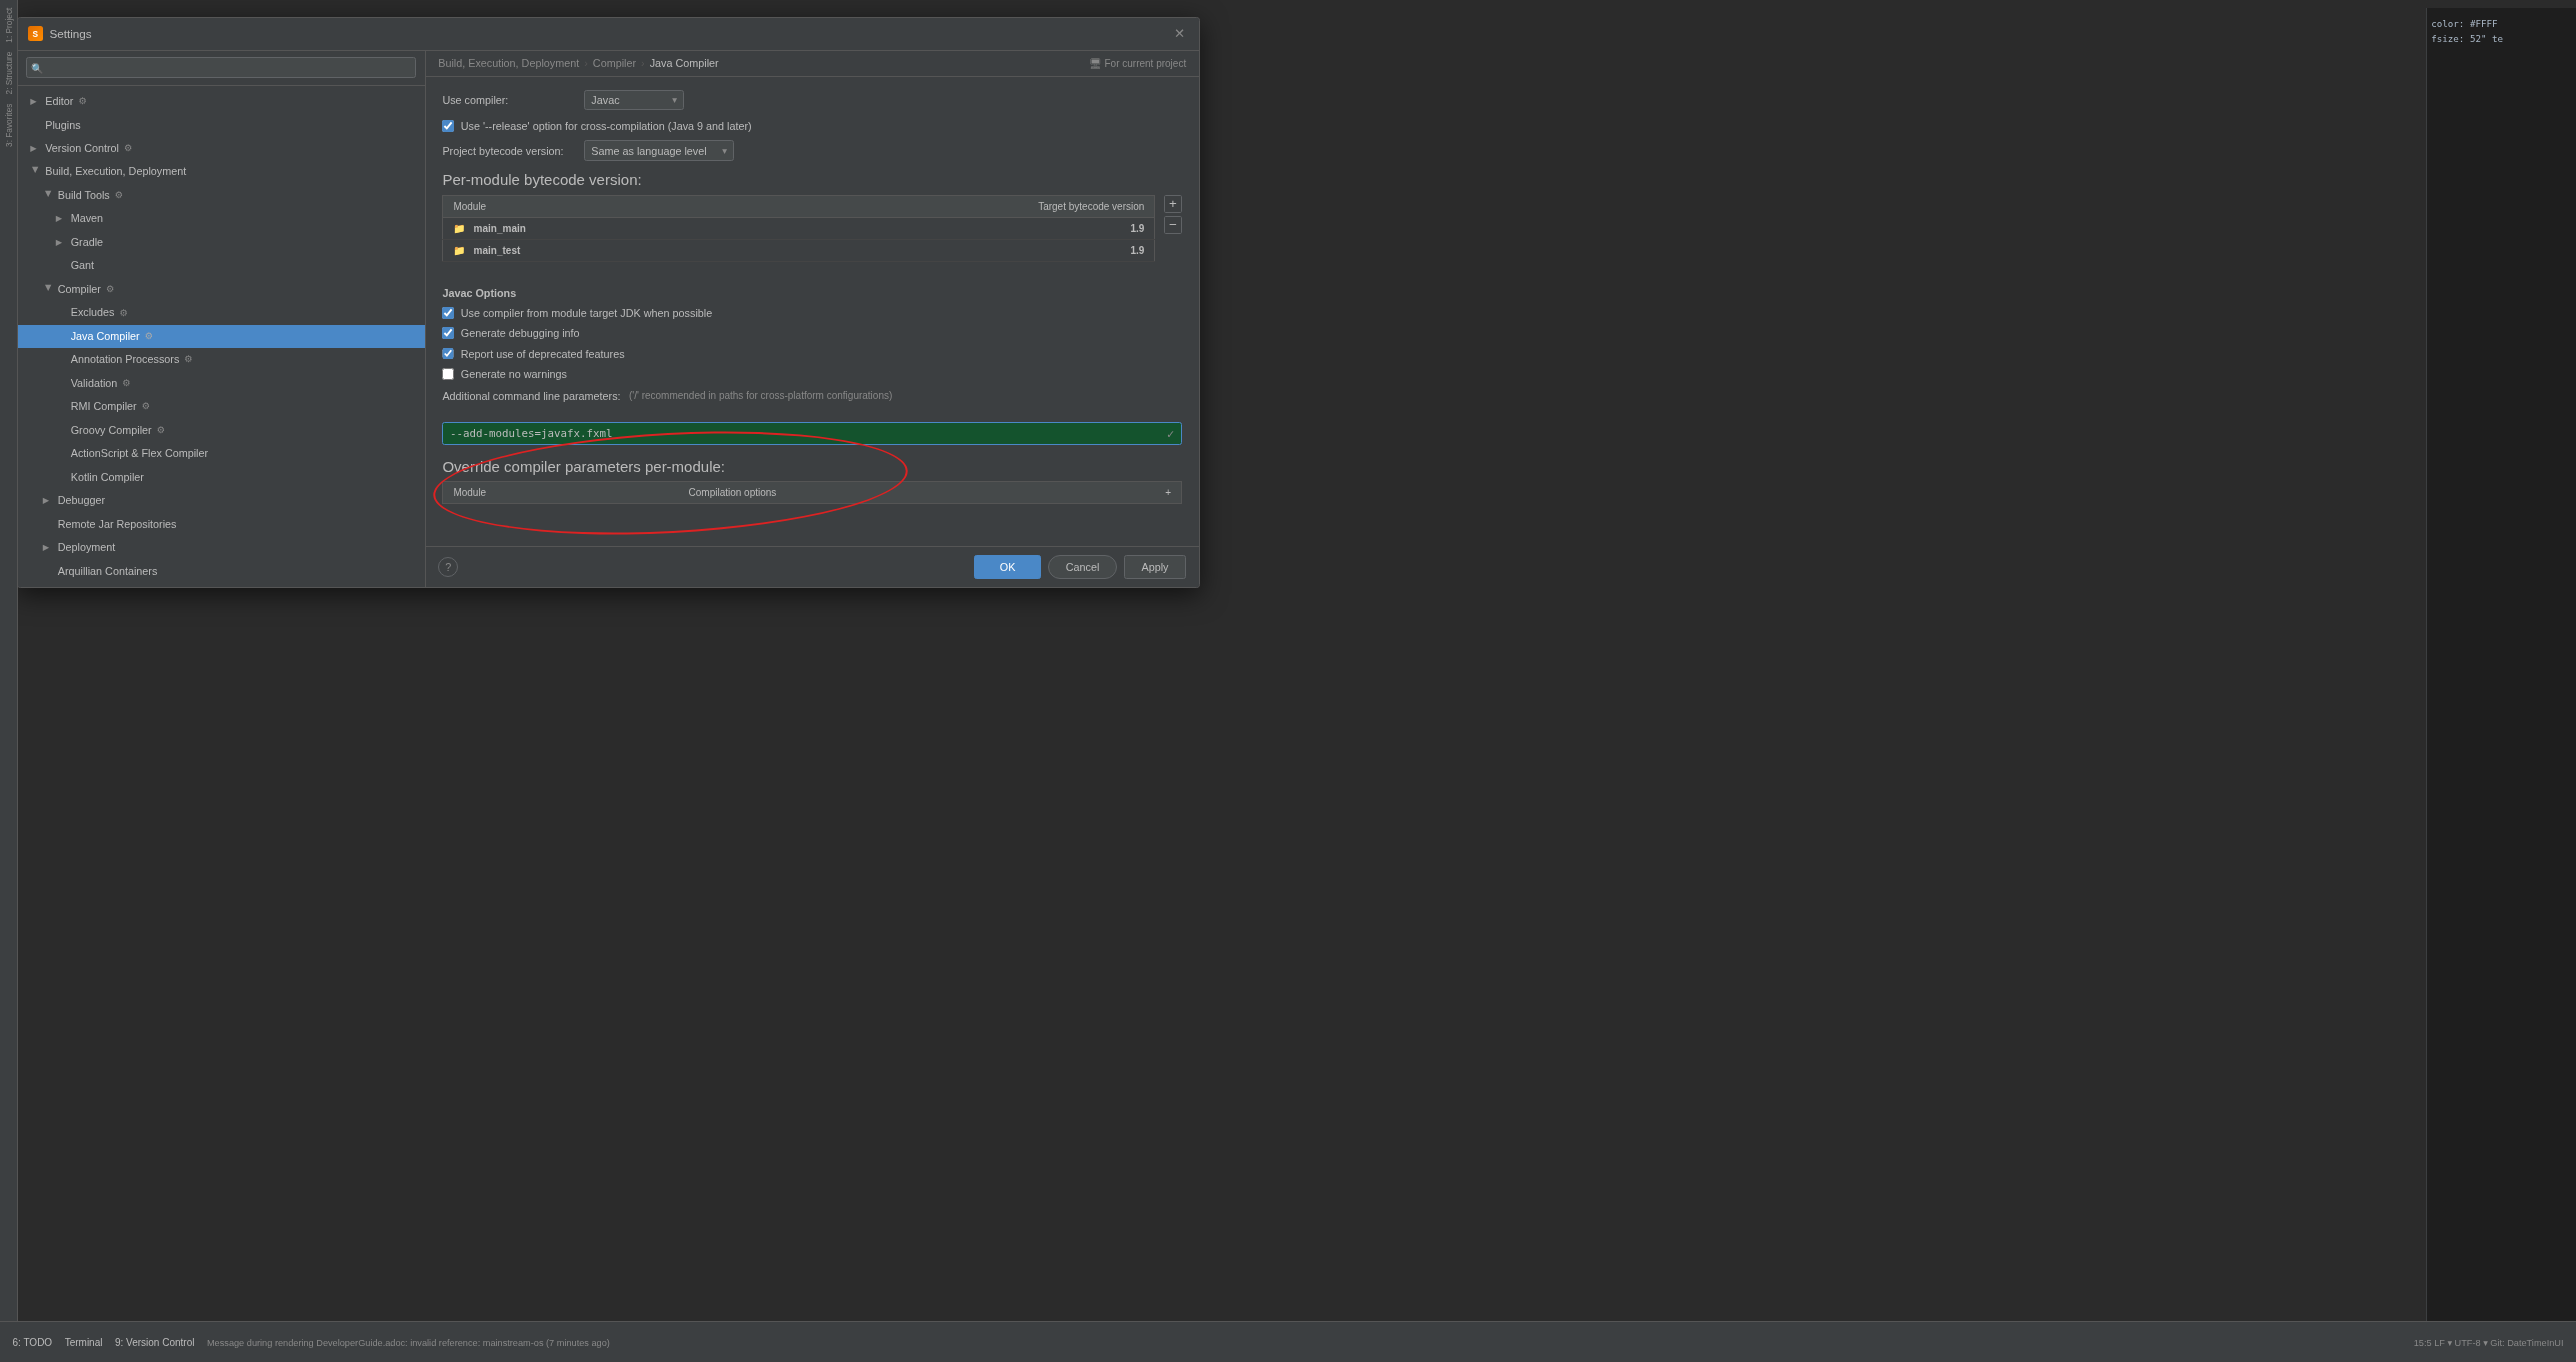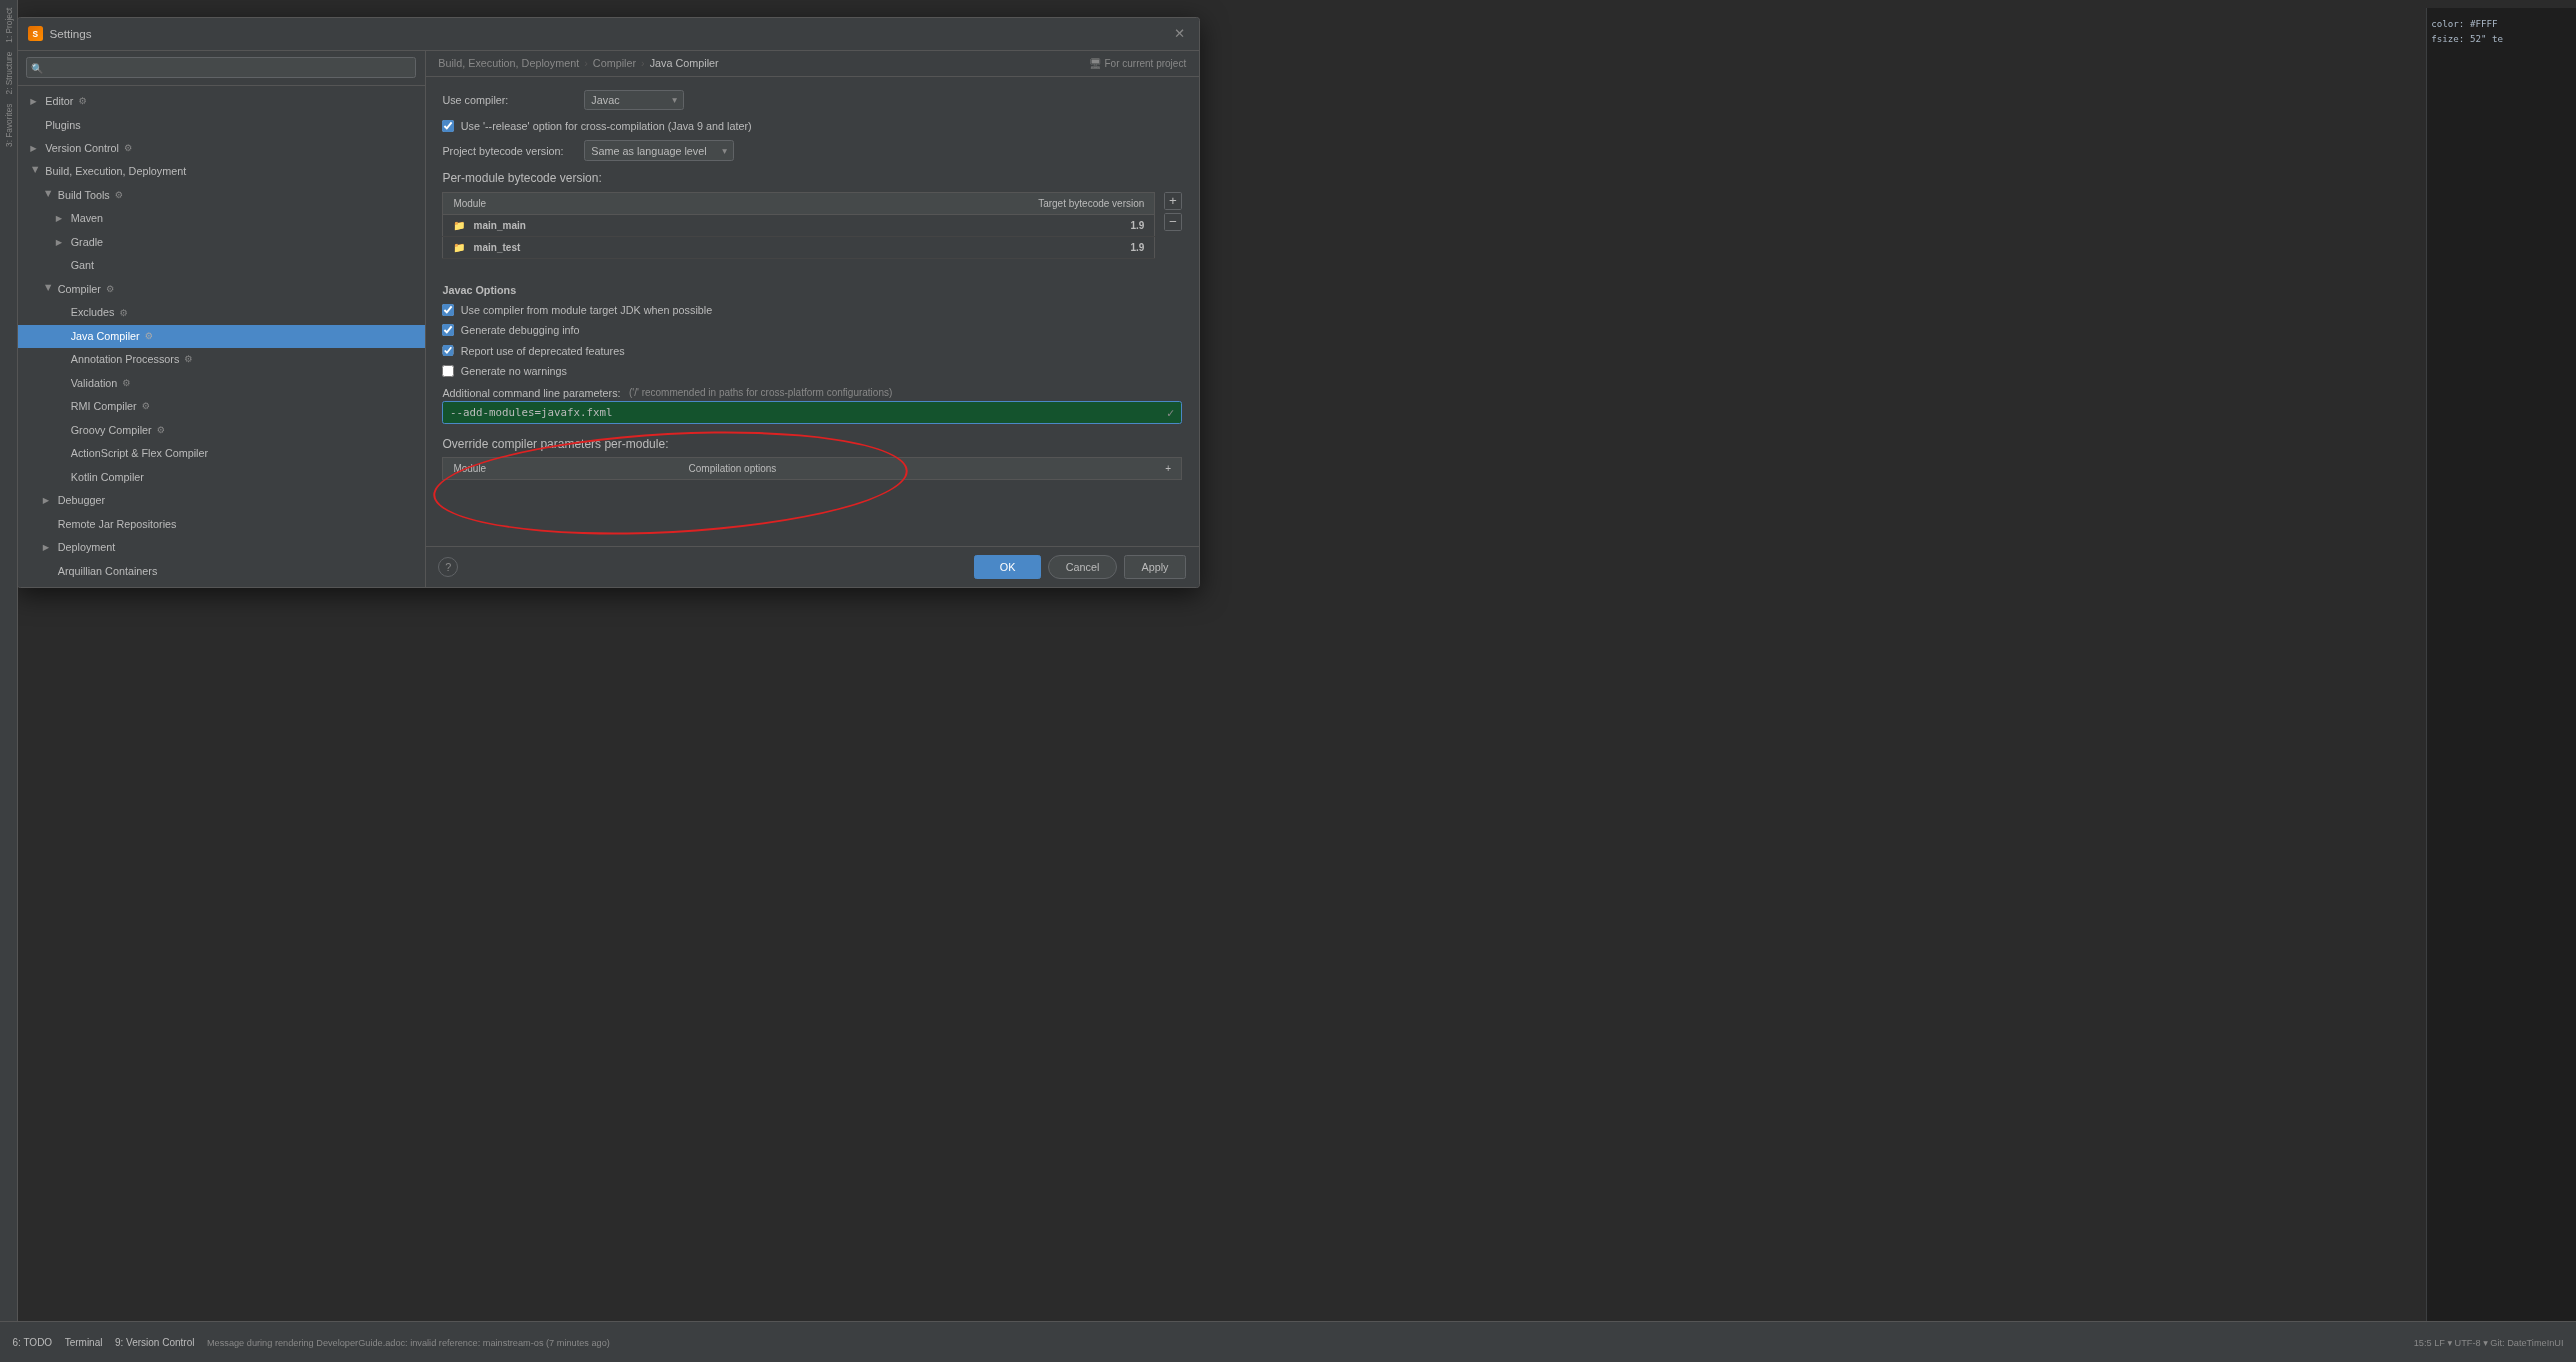--- a/index.html
+++ b/index.html
@@ -302,21 +302,21 @@
     }
 
     .checkbox-input {
       width: 11.7px;
       height: 11.7px;
       accent-color: #4a88c7;
       cursor: pointer;
     }
 
     .section-label {
-      font-size: 12px;
+      font-size: 15px;
       color: #bbbbbb;
       margin-bottom: 6.7px;
       margin-top: 5px;
     }
 
     .bytecode-table {
       width: 100%;
       border-collapse: collapse;
       margin-bottom: 12.5px;
       border: 0.8px solid #555;
@@ -807,21 +807,21 @@
             <input type="checkbox" class="checkbox-input" checked="" style="">
             <span>Report use of deprecated features</span>
           </div>
 
           <div class="checkbox-row">
             <input type="checkbox" class="checkbox-input" style="">
             <span>Generate no warnings</span>
           </div>
 
           <div style="margin-top:10px;">
-            <div style="display:flex; align-items:center; margin-bottom:2px;">
+            <div style="display:flex; align-items:center; margin-bottom:20px;">
               <span>Additional command line parameters:</span>
               <span class="hint-text">('/' recommended in paths for cross-platform configurations)</span>
             </div>
             <div class="input-with-check">
               <input type="text" class="text-input" value="--add-modules=javafx.fxml" style="">
               <span class="input-check-icon">✓</span>
             </div>
           </div>
 
           <div style="margin-top:12.5px;">

